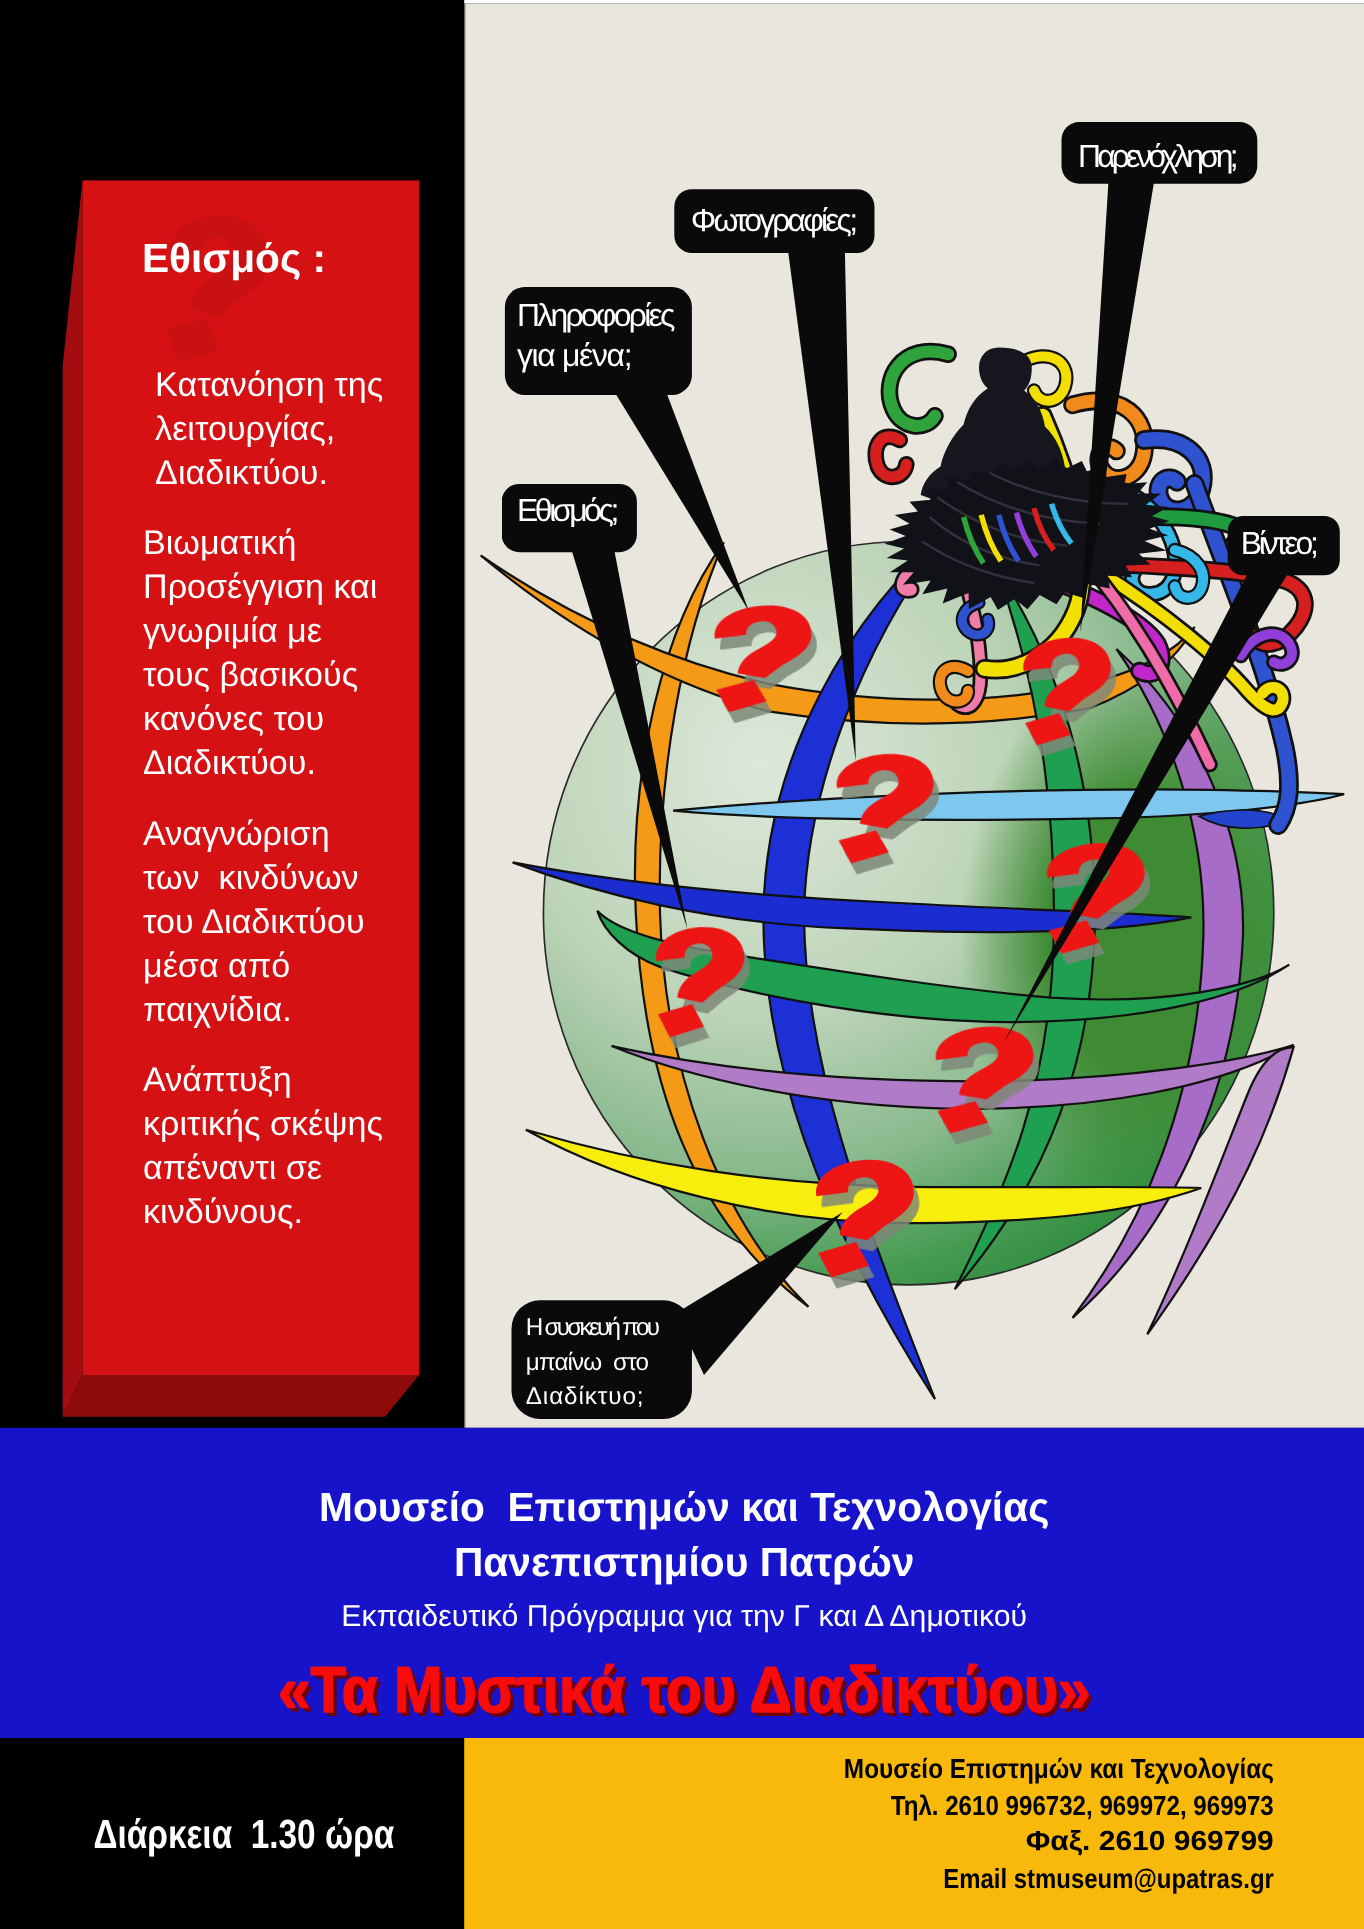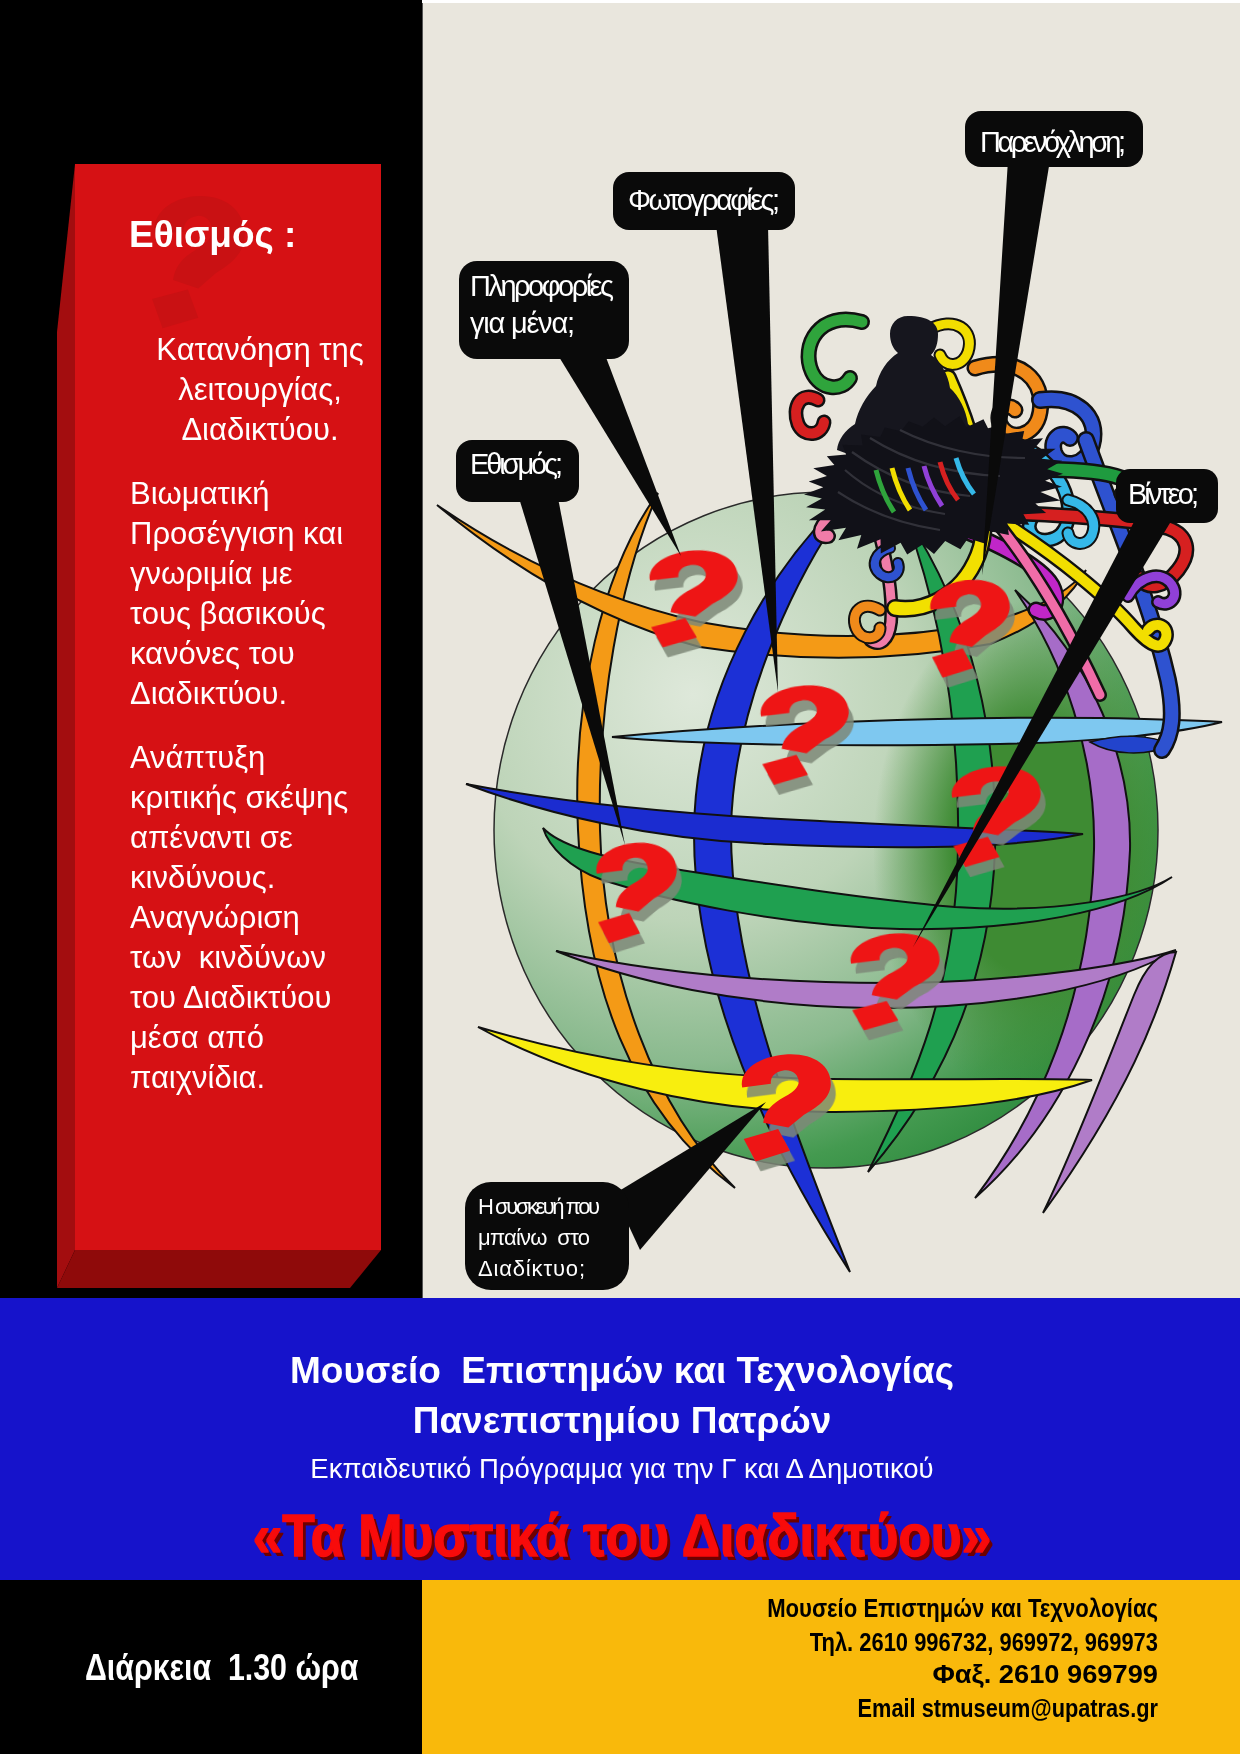--- a/index.html
+++ b/index.html
@@ -176,24 +176,24 @@
   <polygon points="75,164 75,1250 57,1288 57,332" fill="#A30D0F"></polygon>
   <polygon points="75,1250 381,1250 350,1288 57,1288" fill="#8F0A0A"></polygon>
   <rect x="75" y="164" width="306" height="1086" fill="#D61114"></rect>
   <g fill="#C91113">
     <path transform="translate(150,196) scale(1.05)" d="M4,36 C2,14 24,0 48,0 C74,0 92,16 90,40 C88,58 74,66 62,74 L46,88 L22,80 C24,66 32,58 44,51 C56,44 60,38 59,31 C58,23 52,18 45,19 C36,20 32,26 32,34 Z"></path>
     <path transform="translate(150,196) scale(1.05)" d="M2,98 L36,89 L46,116 L12,126 Z"></path>
   </g>
 </svg>
 <div class="abs" style="left:129px;top:214px;color:#fff;font-size:37px;font-weight:bold;">Εθισμός :</div>
 <div class="abs" style="left:130px;top:330px;color:#fff;font-size:31px;line-height:40px;width:260px;">
-  <p style="margin:0 0 24px 0;text-align:center;">Κατανόηση της<br>λειτουργίας,<br>Διαδικτύου.</p>
+  <p style="margin:0 0 24px 11px;">Κατανόηση της<br>λειτουργίας,<br>Διαδικτύου.</p>
   <p style="margin:0 0 24px 0;">Βιωματική<br>Προσέγγιση και<br>γνωριμία με<br>τους βασικούς<br>κανόνες του<br>Διαδικτύου.</p>
+  <p style="margin:0 0 24px 0;">Αναγνώριση<br>των&nbsp;&nbsp;κινδύνων<br>του Διαδικτύου<br>μέσα από<br>παιχνίδια.</p>
   <p style="margin:0;">Ανάπτυξη<br>κριτικής σκέψης<br>απέναντι σε<br>κινδύνους.</p>
-  <p style="margin:0 0 24px 0;">Αναγνώριση<br>των&nbsp;&nbsp;κινδύνων<br>του Διαδικτύου<br>μέσα από<br>παιχνίδια.</p>
 </div>
 
 <div class="abs" style="left:0;top:1298px;width:1240px;height:282px;background:#1613CB;"></div>
 <div class="abs" style="left:0;top:1350px;width:1244px;text-align:center;color:#fff;font-size:37px;font-weight:bold;">Μουσείο&nbsp; Επιστημών και Τεχνολογίας</div>
 <div class="abs" style="left:0;top:1400px;width:1244px;text-align:center;color:#fff;font-size:37px;font-weight:bold;">Πανεπιστημίου Πατρών</div>
 <div class="abs" style="left:0;top:1453px;width:1244px;text-align:center;color:#fff;font-size:27.5px;">Εκπαιδευτικό Πρόγραμμα για την Γ και Δ Δημοτικού</div>
 <div class="abs" style="left:0;top:1502px;width:1244px;text-align:center;color:#F80B0B;font-size:59px;font-weight:bold;text-shadow:4px 4px 0 #6e0000;-webkit-text-stroke:1.5px #F80B0B;transform:scaleX(0.90);transform-origin:center;">«Τα Μυστικά του Διαδικτύου»</div>
 
 <div class="abs" style="left:422px;top:1580px;width:818px;height:174px;background:#F9B90B;"></div>
 <div class="abs" style="left:422px;top:1594px;width:736px;text-align:right;color:#000;font-size:25px;font-weight:bold;transform:scaleX(0.885);transform-origin:right;">Μουσείο Επιστημών και Τεχνολογίας</div>

